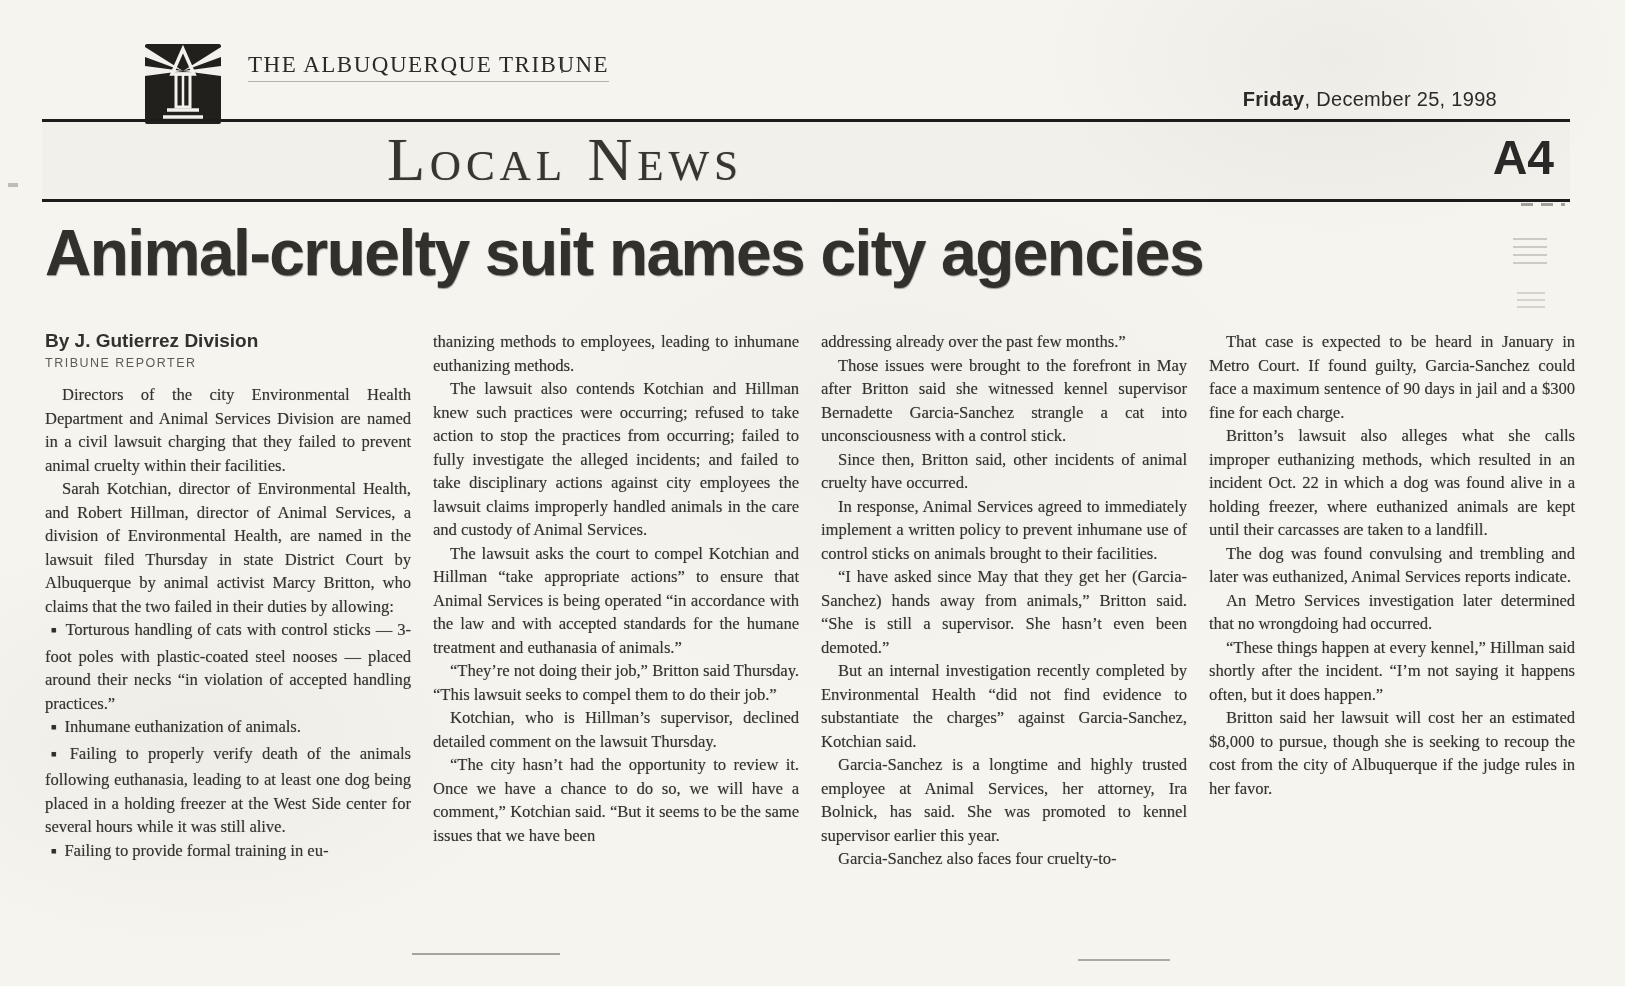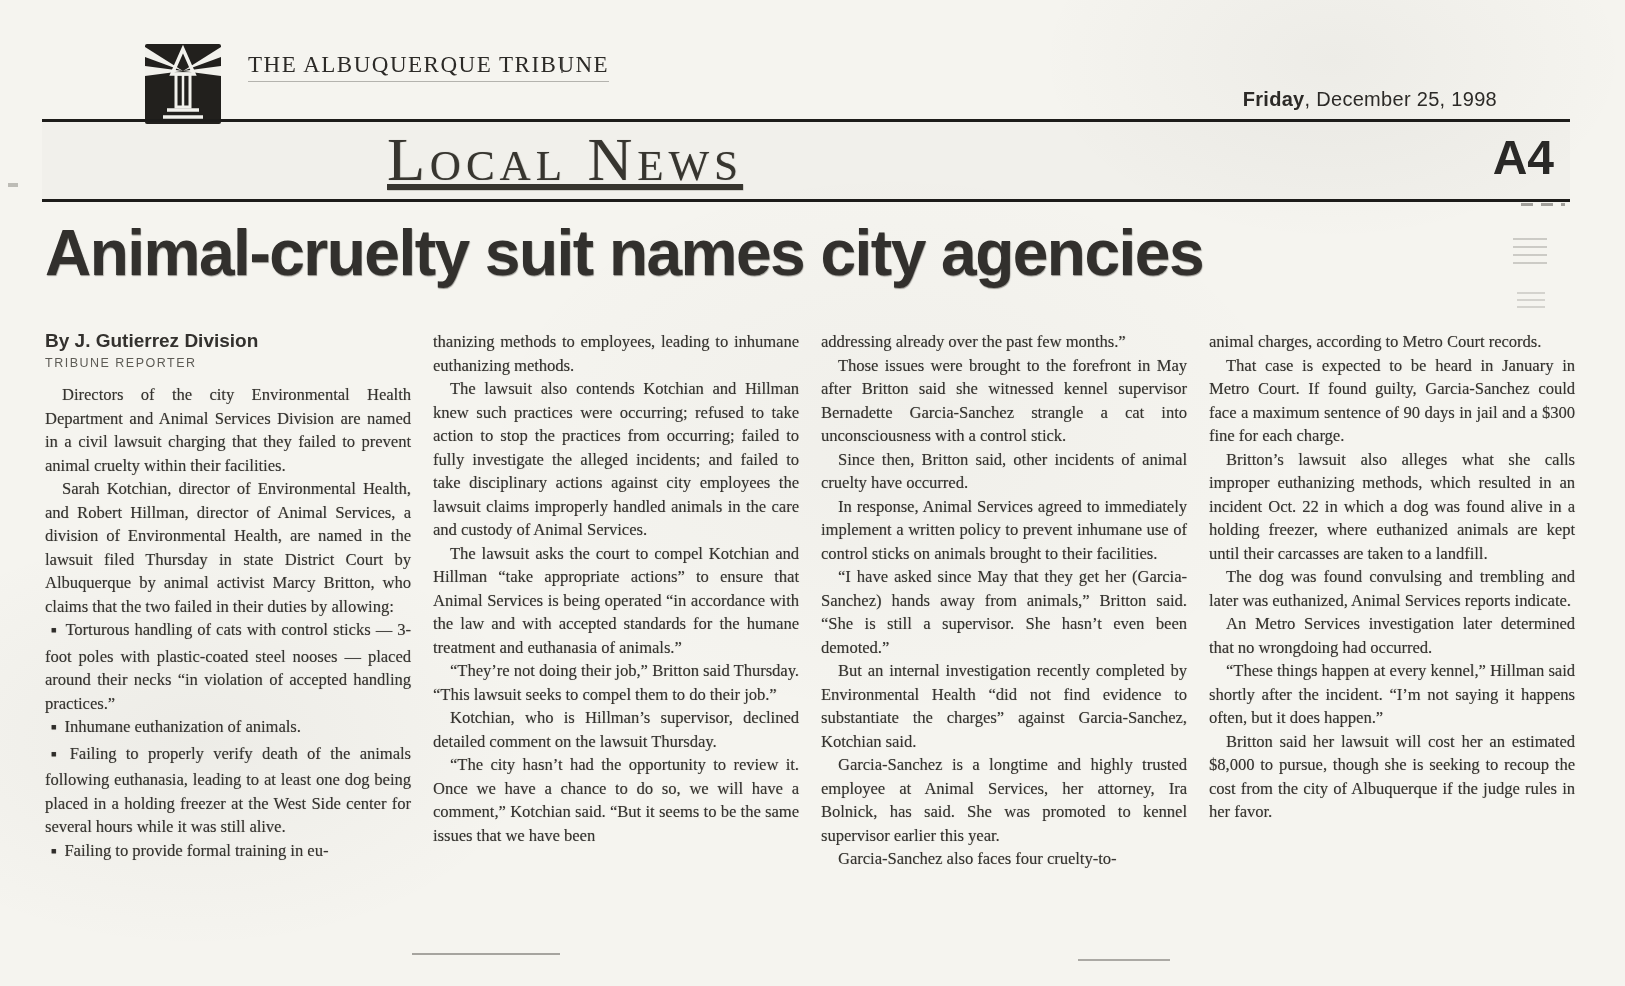--- a/index.html
+++ b/index.html
@@ -47,21 +47,20 @@
   .section-band {
     position: absolute; left: 42px; right: 55px; top: 122px; height: 77px;
     background: rgba(70,68,64,0.02);
   }
   .section-title {
     position: absolute; left: 345px; top: 2px;
     font-family: "Liberation Serif", serif;
     font-variant: small-caps;
     font-size: 62px; letter-spacing: 5px; color: #37352f;
     text-shadow: 0.4px 0.4px 0.8px rgba(70,68,62,0.5);
-    text-decoration: underline;
   }
   .page-number {
     position: absolute; right: 16px; top: 8px;
     font-family: "Liberation Sans", sans-serif;
     font-weight: 700; font-size: 48px; color: #2a2927;
   }
 
   
   .headline {
     position: absolute; left: 45px; top: 216px; width: 1460px;
@@ -173,21 +172,20 @@
         <p class="cont">addressing already over the past few months.”</p>
         <p class="para">Those issues were brought to the forefront in May after Britton said she witnessed kennel supervisor Bernadette Garcia-Sanchez strangle a cat into unconsciousness with a control stick.</p>
         <p class="para">Since then, Britton said, other incidents of animal cruelty have occurred.</p>
         <p class="para">In response, Animal Services agreed to immediately implement a written policy to prevent inhumane use of control sticks on animals brought to their facilities.</p>
         <p class="para">“I have asked since May that they get her (Garcia-Sanchez) hands away from animals,” Britton said. “She is still a supervisor. She hasn’t even been demoted.”</p>
         <p class="para">But an internal investigation recently completed by Environmental Health “did not find evidence to substantiate the charges” against Garcia-Sanchez, Kotchian said.</p>
         <p class="para">Garcia-Sanchez is a longtime and highly trusted employee at Animal Services, her attorney, Ira Bolnick, has said. She was promoted to kennel supervisor earlier this year.</p>
         <p class="para">Garcia-Sanchez also faces four cruelty-to-</p>
       </div>
       <div class="col">
-        <p class="cont">animal charges, according to Metro Court records.</p>
         <p class="para">That case is expected to be heard in January in Metro Court. If found guilty, Garcia-Sanchez could face a maximum sentence of 90 days in jail and a $300 fine for each charge.</p>
         <p class="para">Britton’s lawsuit also alleges what she calls improper euthanizing methods, which resulted in an incident Oct. 22 in which a dog was found alive in a holding freezer, where euthanized animals are kept until their carcasses are taken to a landfill.</p>
         <p class="para">The dog was found convulsing and trembling and later was euthanized, Animal Services reports indicate.</p>
         <p class="para">An Metro Services investigation later determined that no wrongdoing had occurred.</p>
         <p class="para">“These things happen at every kennel,” Hillman said shortly after the incident. “I’m not saying it happens often, but it does happen.”</p>
         <p class="para">Britton said her lawsuit will cost her an estimated $8,000 to pursue, though she is seeking to recoup the cost from the city of Albuquerque if the judge rules in her favor.</p>
       </div>
     </div>
 
   <div class="artifact art-tick1"></div>

